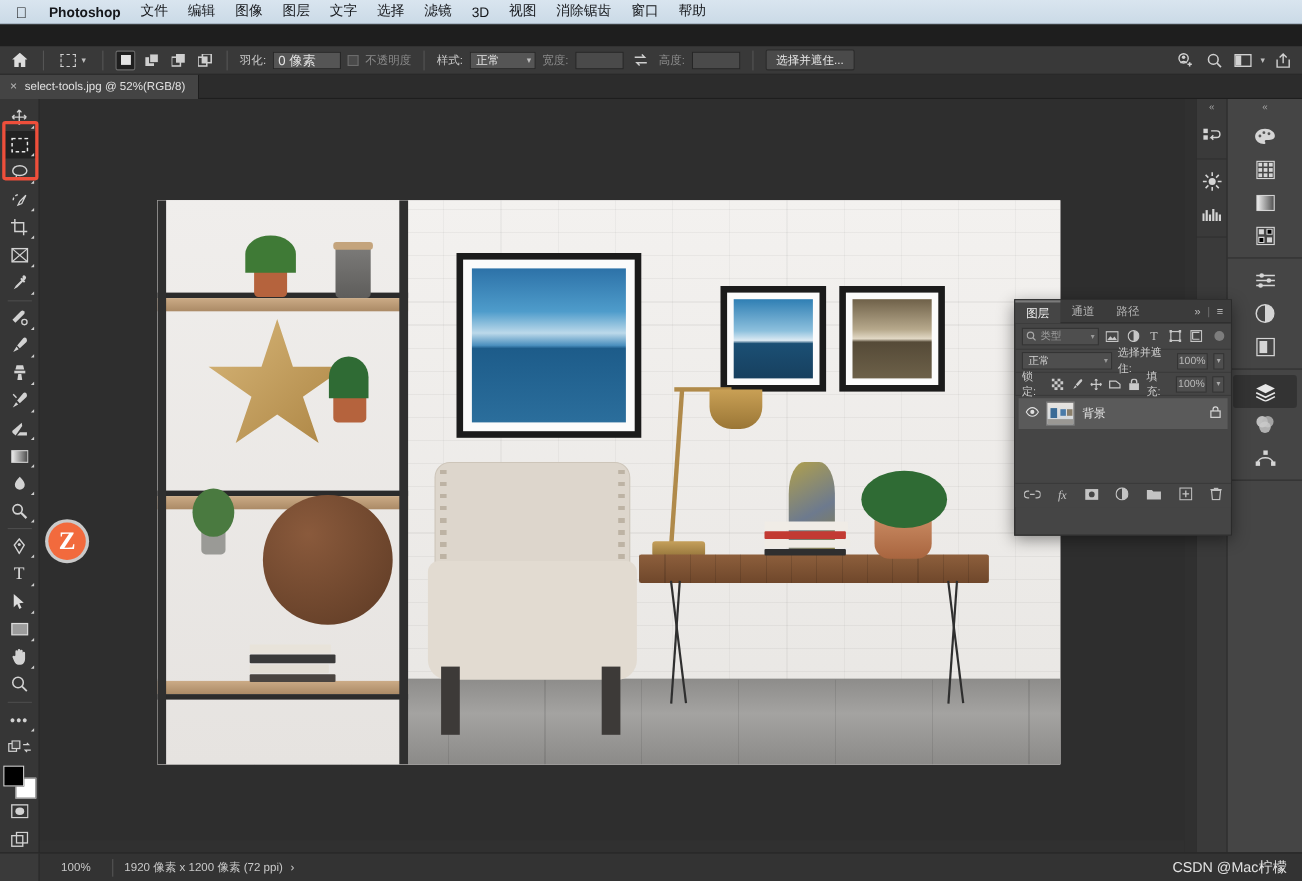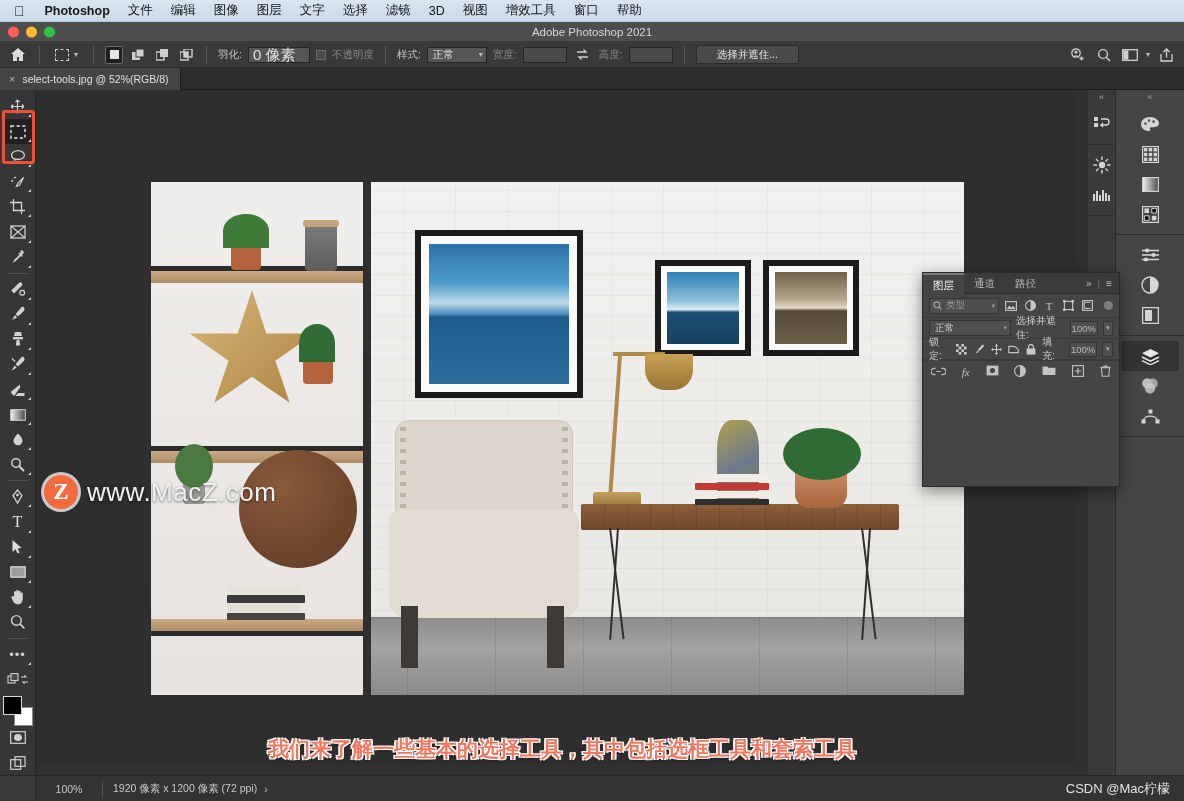--- a/index.html
+++ b/index.html
@@ -44,32 +44,32 @@
   .ob-sep { width: 1px; height: 18px; background: #555; margin: 0 5px; }
   .ob-btn { width: 18px; height: 18px; display: flex; align-items: center;
             justify-content: center; border-radius: 2px; }
   .ob-btn.on { background: #1f1f1f; border: 1px solid #6a6a6a; }
   .tool-preset { display: flex; align-items: center; gap: 5px; padding: 0 4px;
                  height: 20px; }
   .marquee-glyph { width: 14px; height: 12px; border: 1px dashed #cfcfcf; }
   .chev { font-size: 8px; color: #bdbdbd; }
   .ob-field {
     background: #555; border: 1px solid #262626; height: 16px;
-    color: #e3e3e3; font-size: 15px; padding: 0 4px; line-height: 14px;
+    color: #e3e3e3; font-size: 12px; padding: 0 4px; line-height: 14px;
   }
   .ob-field.disabled { background: #4a4a4a; color: #7c7c7c; }
   .ob-label { color: #c9c9c9; }
   .ob-label.dim { color: #8a8a8a; }
   .chkbox { width: 10px; height: 10px; border: 1px solid #6c6c6c; background: #4a4a4a; }
   .ob-select { display: flex; align-items: center; justify-content: space-between;
                background: #555; border: 1px solid #262626; height: 16px;
                color: #e3e3e3; font-size: 10.5px; padding: 0 3px 0 5px; width: 60px; }
   .ob-button {
     background: #4a4a4a; border: 1px solid #2b2b2b; border-radius: 2px;
-    height: 19px; padding: 0 20px; color: #e8e8e8; font-size: 10.5px;
+    height: 19px; padding: 0 9px; color: #e8e8e8; font-size: 10.5px;
     display: flex; align-items: center;
   }
   .spacer { flex: 1; }
   .ob-icon { width: 20px; height: 20px; display: flex; align-items: center;
              justify-content: center; color: #cfcfcf; }
 
   
   .tabstrip {
     position: absolute; left: 0; top: 68px; width: 1184px; height: 22px;
     background: #2c2c2c; border-bottom: 1px solid #1e1e1e; display: flex;
@@ -300,33 +300,25 @@
     <span class="bold">Photoshop</span>
     <span>文件</span>
     <span>编辑</span>
     <span>图像</span>
     <span>图层</span>
     <span>文字</span>
     <span>选择</span>
     <span>滤镜</span>
     <span>3D</span>
     <span>视图</span>
-    <span>增效工具</span>
+    <span>消除锯齿</span>
     <span>窗口</span>
     <span>帮助</span>
   </div>
 
-  <div class="titlebar">
-    <div class="traffic">
-      <span class="dot r"></span>
-      <span class="dot y"></span>
-      <span class="dot g"></span>
-    </div>
-    <span class="title">Adobe Photoshop 2021</span>
-  </div>
 
   <div class="optionsbar">
     <div class="ob-icon">
       <svg width="14" height="13" viewBox="0 0 14 13">
           <path d="M7 0 0 6h2v7h4V9h2v4h4V6h2z" fill="#dcdcdc"></path>
         </svg>
     </div>
     <div class="ob-sep"></div>
     <div class="tool-preset">
       <span class="marquee-glyph"></span>
@@ -670,24 +662,22 @@
         <span class="book" style="top:9px; width:74px; height:7px; background:#c23a33;"></span>
         <span class="book" style="top:17px;width:78px; height:7px; background:#efebe4;"></span>
         <span class="book" style="top:25px;width:74px; height:6px; background:#2f2f2f;"></span>
       </div>
       <div class="potplant" style="left:652px; top:288px; width:52px; height:38px;"></div>
       <div class="foliage" style="left:640px; top:246px; width:78px; height:52px;"></div>
     </div>
 
     <div class="wm-macz">
       <span class="wm-z">Z</span>
-      <span class="wm-text">www.MacZ.com</span>
-    </div>
-
-    <div class="subtitle">我们来了解一些基本的选择工具，其中包括选框工具和套索工具</div>
+    </div>
+
 
     <div class="scroll-v"></div>
     <div class="scroll-h"></div>
   </div>
 
   <div class="dock-narrow">
     <div class="dock-collapse">«</div>
     <div class="dock-group">
       <div class="dock-btn">
         <svg width="17" height="16" viewBox="0 0 17 16">
@@ -928,20 +918,43 @@
         <svg width="10" height="11" viewBox="0 0 10 11">
             <rect x="0.6" y="4.4" width="8.8" height="6.2" fill="#c9c9c9"></rect>
             <path d="M2.6 4.4V3a2.4 2.4 0 0 1 4.8 0v1.4" fill="none" stroke="#c9c9c9" stroke-width="1.2"></path>
           </svg>
       </span>
       <span>填充:</span>
       <span class="lp-num">100%</span>
       <span class="lp-stepper">▾</span>
     </div>
 
+    <div class="lp-list">
+      <div class="layer-item">
+        <span class="layer-eye">
+          <svg width="13" height="9" viewBox="0 0 13 9">
+              <path d="M6.5 0.6C3.3.6 1 4.5 1 4.5s2.3 3.9 5.5 3.9S12 4.5 12 4.5 9.7.6 6.5.6z" fill="none" stroke="#e0e0e0" stroke-width="1"></path>
+              <circle cx="6.5" cy="4.5" r="1.9" fill="#e0e0e0"></circle>
+            </svg>
+        </span>
+        <span class="layer-thumb">
+          <span class="t1"></span>
+            <span class="t2"></span>
+            <span class="t3"></span>
+            <span class="t4"></span>
+        </span>
+        <span class="layer-name">背景</span>
+        <span class="layer-lock">
+          <svg width="10" height="11" viewBox="0 0 10 11">
+              <rect x="0.8" y="4.6" width="8.4" height="5.8" fill="none" stroke="#d6d6d6" stroke-width="1.1"></rect>
+              <path d="M2.8 4.6V3.1a2.2 2.2 0 0 1 4.4 0v1.5" fill="none" stroke="#d6d6d6" stroke-width="1.1"></path>
+            </svg>
+        </span>
+      </div>
+    </div>
 
     <div class="lp-footer">
       <span>
         <svg width="15" height="9" viewBox="0 0 15 9">
             <path d="M5.4 4.5H9.6M4.6 1.4H3.2a3.1 3.1 0 0 0 0 6.2h1.4M10.4 1.4h1.4a3.1 3.1 0 0 1 0 6.2h-1.4" fill="none" stroke="#bfbfbf" stroke-width="1.2"></path>
           </svg>
       </span>
       <span style="font-family:'Liberation Serif',serif;font-style:italic;font-size:11px;">fx</span>
       <span>
         <svg width="13" height="11" viewBox="0 0 13 11">

